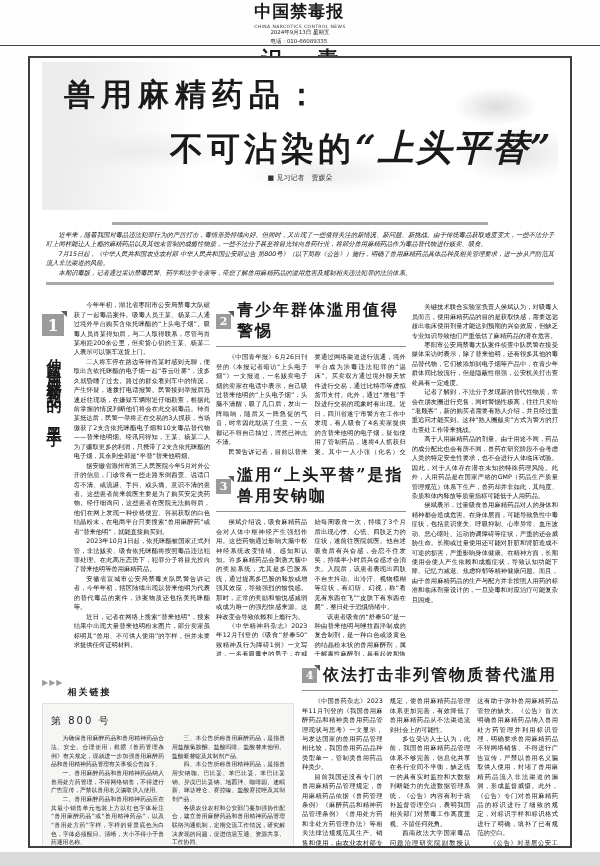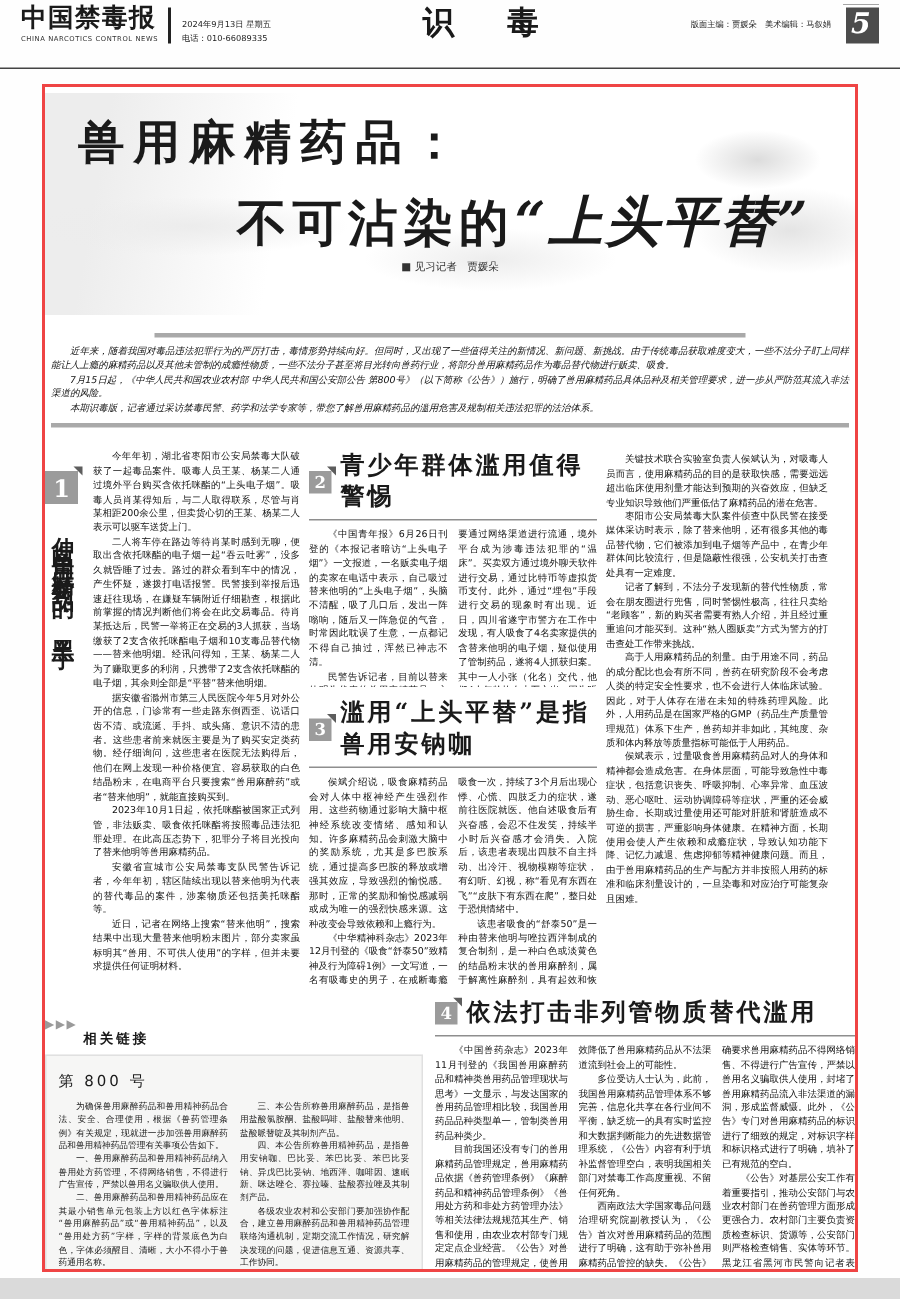--- a/index.html
+++ b/index.html
@@ -1,36 +1,36 @@
 <!DOCTYPE html>
 <html lang="zh"><head>
 <meta charset="utf-8">
 <style>
   * { margin:0; padding:0; box-sizing:border-box; }
   html,body { background:#ffffff; }
   body { font-family:"DejaVu Sans","Liberation Sans",sans-serif; color:#1a1a1a; }
   .page { position:relative; width:600px; height:866px; background:#fefefe; overflow:hidden; }
 
   
-  .header { display:flex; align-items:flex-end; height:46px; padding:16px 14px; border-bottom:1px solid #444; }
+  .header { display:flex; align-items:center; height:46px; padding:0 14px; border-bottom:1px solid #444;flex-direction:column; }
   .masthead { display:flex; flex-direction:column; justify-content:center; }
   .masthead-cn { font-family:"DejaVu Serif","Liberation Serif",serif; font-weight:bold; font-size:17px; letter-spacing:1px; }
   .masthead-en { font-size:4.5px; color:#333; letter-spacing:.4px; margin-top:1px; }
   .head-divider { width:2px; height:24px; background:#222; margin:0 7px; }
   .head-meta { display:flex; flex-direction:column; justify-content:center; gap:2px; }
   .head-meta div { font-size:5.5px; color:#222; }
   .head-center { flex:1; text-align:center; font-weight:bold; font-size:21px; letter-spacing:14px; text-indent:14px; font-family:"DejaVu Serif","Liberation Serif",serif; }
   .head-right { display:flex; align-items:center; gap:8px; }
   .credits { font-size:5.5px; color:#222; white-space:nowrap; }
   .pageno { width:24px; height:26px; background:#4c4c4c; color:#fff; display:flex; align-items:center; justify-content:center;
             font-family:"DejaVu Serif","Liberation Serif",serif; font-size:19px; font-weight:bold; font-style:italic;
             box-shadow:inset 2px 2px 0 #fff; }
 
   
-  .frame { position:absolute; left:28px; right:28px; top:56px; bottom:18px; border:2px solid #ef4444; background:#fff; padding:4px 0 6px; overflow:hidden; }
+  .frame { position:absolute; left:28px; right:28px; top:56px; bottom:18px; border:2px solid #404040; background:#fff; padding:4px 12px 6px; overflow:hidden; }
 
   
   .headline-wrap { position:relative; height:148px; overflow:hidden; }
   .headline-art { position:absolute; inset:0;
     background:
       radial-gradient(60px 28px at 88% 30%, #dcdcdc 0%, rgba(220,220,220,0) 70%),
       radial-gradient(90px 40px at 92% 62%, #e4e4e4 0%, rgba(228,228,228,0) 72%),
       radial-gradient(120px 30px at 55% 75%, #ededed 0%, rgba(237,237,237,0) 70%),
       radial-gradient(140px 26px at 18% 60%, #ececec 0%, rgba(236,236,236,0) 75%),
       linear-gradient(100deg, rgba(225,225,225,.6) 8%, rgba(255,255,255,0) 30%);

